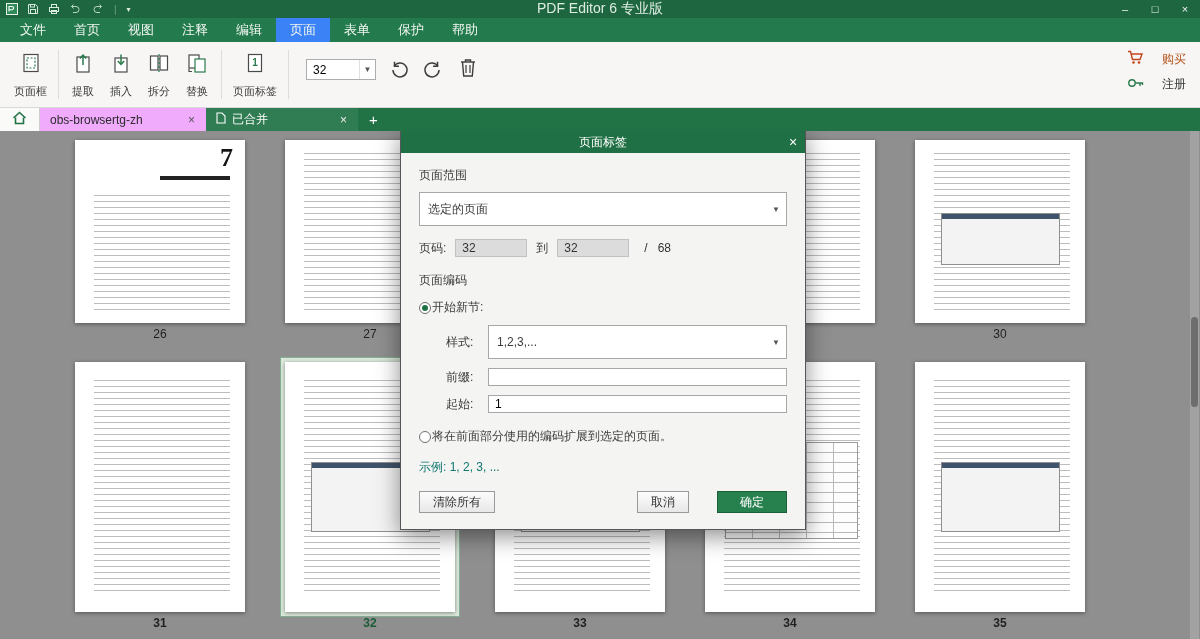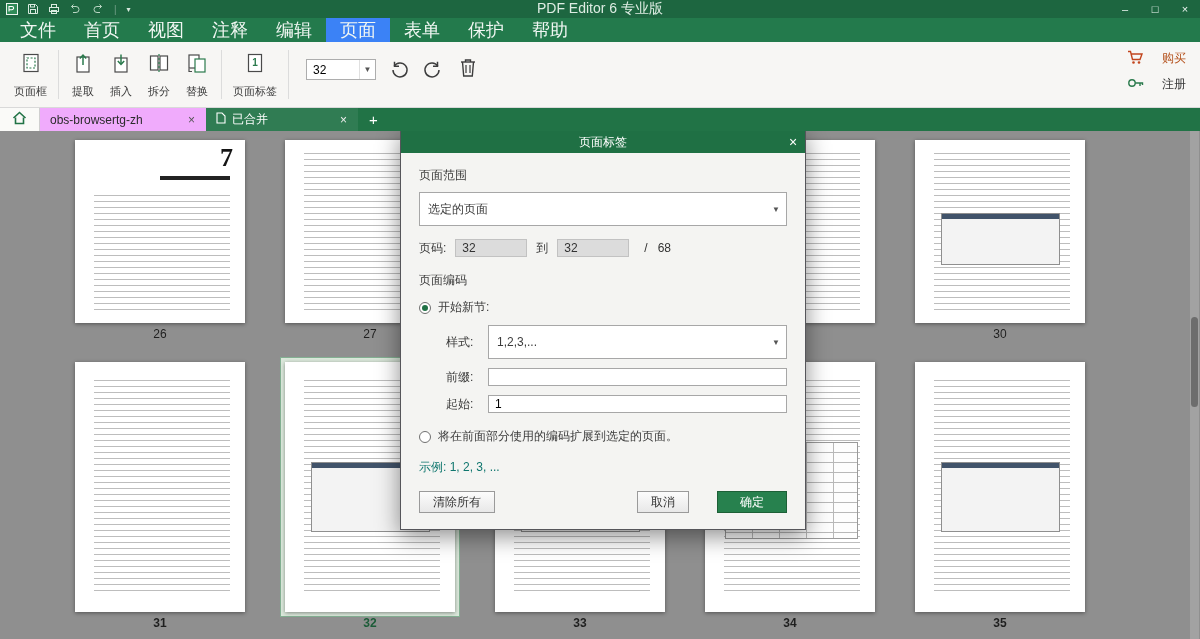--- a/index.html
+++ b/index.html
@@ -24,21 +24,21 @@
   .tb-title {
     position:absolute; left:0; right:0; text-align:center; font-size:14px;
     color:#ddece2; pointer-events:none;
   }
   .win-controls { margin-left:auto; display:flex; height:100%; position:relative; z-index:2; }
   .win-btn { width:30px; height:100%; display:flex; align-items:center; justify-content:center;
     font-size:11px; color:#eef6f1; }
 
   
   .menubar { height: 24px; background: #237a4c; display: flex; align-items: stretch; padding-left: 6px; }
-  .menu-item { padding: 0 14px; display:flex; align-items:center; color:#f1f7f3; font-size:18px; cursor:default; }
+  .menu-item { padding: 0 14px; display:flex; align-items:center; color:#f1f7f3; font-size:13px; cursor:default; }
   .menu-item.active { background: #3b82f6; }
 
   
   .toolbar {
     height: 66px; background: #f7f6f4; border-bottom: 1px solid #d9d9d9;
     display: flex; align-items: stretch; padding: 3px 8px; position: relative;
   }
   .tool-btn { display:flex; flex-direction:column; align-items:center; justify-content:space-between;
     padding: 3px 6px 5px; min-width: 38px; }
   .tool-btn .ticon { height: 30px; display:flex; align-items:center; }
@@ -48,21 +48,21 @@
     align-self:center; width: 70px; height: 21px; background:#fff; border:1px solid #adadad;
     display:flex; align-items:center; margin: 0 8px 10px 12px; overflow:hidden;
   }
   .page-combo input { border:none; outline:none; width:46px; padding:0 0 0 6px; font-size:12px;
     font-family:inherit; background:transparent; }
   .page-combo .caret-box { margin-left:auto; width:16px; height:100%; display:flex; align-items:center;
     justify-content:center; color:#555; font-size:8px; border-left:1px solid #e0e0e0; }
   .round-btn { align-self:center; margin: 0 5px 10px; display:flex; align-items:center; }
   .trash-btn { align-self:center; margin: 0 4px 10px 10px; }
   .toolbar-right { position:absolute; right:14px; top:8px; display:flex; flex-direction:column; gap:8px; }
-  .tr-item { display:flex; align-items:flex-start; gap:18px; font-size:12px; }
+  .tr-item { display:flex; align-items:center; gap:18px; font-size:12px; }
   .tr-item.buy .trlabel { color:#b5521d; }
   .tr-item.register .trlabel { color:#3a3a3a; }
 
   
   .tabbar { height: 23px; background:#217346; display:flex; align-items:stretch; }
   .tab-home { width: 40px; background:#fafaf8; display:flex; align-items:center; justify-content:center;
     border-right:1px solid #cfcfcf; }
   .tab-doc { display:flex; align-items:center; padding: 0 8px 0 10px; font-size:12px; }
   .tab-doc.active { width: 166px; background:#f0abfc; color:#2b2b2b; }
   .tab-doc.inactive { width: 152px; background: rgba(255,255,255,.07); color:#fff; gap:6px; }
@@ -111,21 +111,21 @@
     justify-content:center; color:#fff; font-size:14px; cursor:pointer; }
   .dlg-body { padding: 12px 18px 16px; color:#3c3c3c; }
   .sec-label { margin: 2px 0 8px; }
   .dlg-select { height:20px; background:#fff; border:1px solid #a7a7a7; display:flex; align-items:center;
     padding:16px 8px; position:relative; cursor:pointer; }
   .dlg-select .sarrow { position:absolute; right:6px; color:#555; font-size:8px; }
   .range-row { display:flex; align-items:center; gap:9px; margin: 13px 0 15px; }
   .gray-input { width:72px; height:18px; background:#dcdcdc; border:1px solid #c2c2c2; font-size:12px;
     padding:0 6px; color:#333; font-family:inherit; outline:none; }
   .range-total { display:flex; gap:10px; margin-left:6px; color:#333; }
-  .radio-row { display:flex; align-items:center; gap:7px; margin: 10px 0 6px; cursor:pointer; }
+  .radio-row { display:flex; align-items:center; gap:1px; margin: 10px 0 6px; cursor:pointer; }
   .radio { width:12px; height:12px; border-radius:50%; border:1px solid #707070; background:#fff;
     position:relative; flex:0 0 auto; }
   .radio.checked::after { content:""; position:absolute; inset:2px; border-radius:50%; background:#1f7044; }
   .field-row { display:flex; align-items:center; margin: 9px 0 9px 27px; }
   .field-row .flabel { width:42px; flex:0 0 auto; }
   .field-row .dlg-select { flex:1; }
   .white-input { flex:1; height:18px; background:#fff; border:1px solid #a7a7a7; padding:0 6px;
     font-size:12px; font-family:inherit; outline:none; }
   .extend-row { margin-top:15px; }
   .example { margin: 14px 0 15px; color:#0f766e; }

